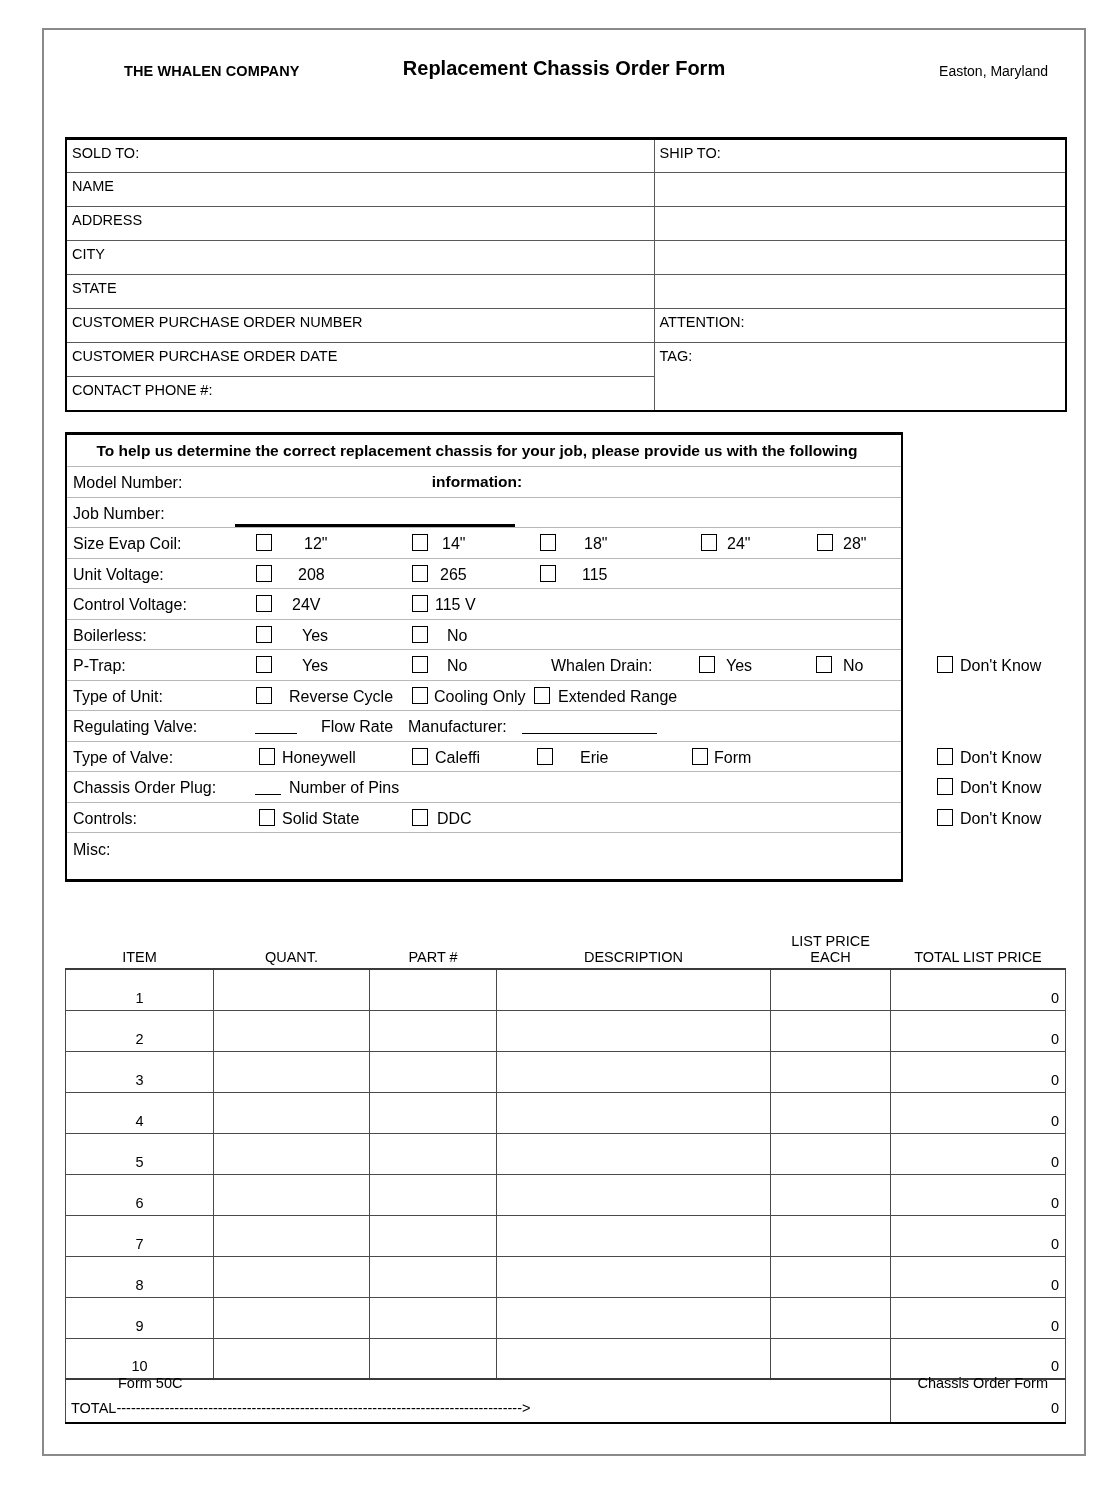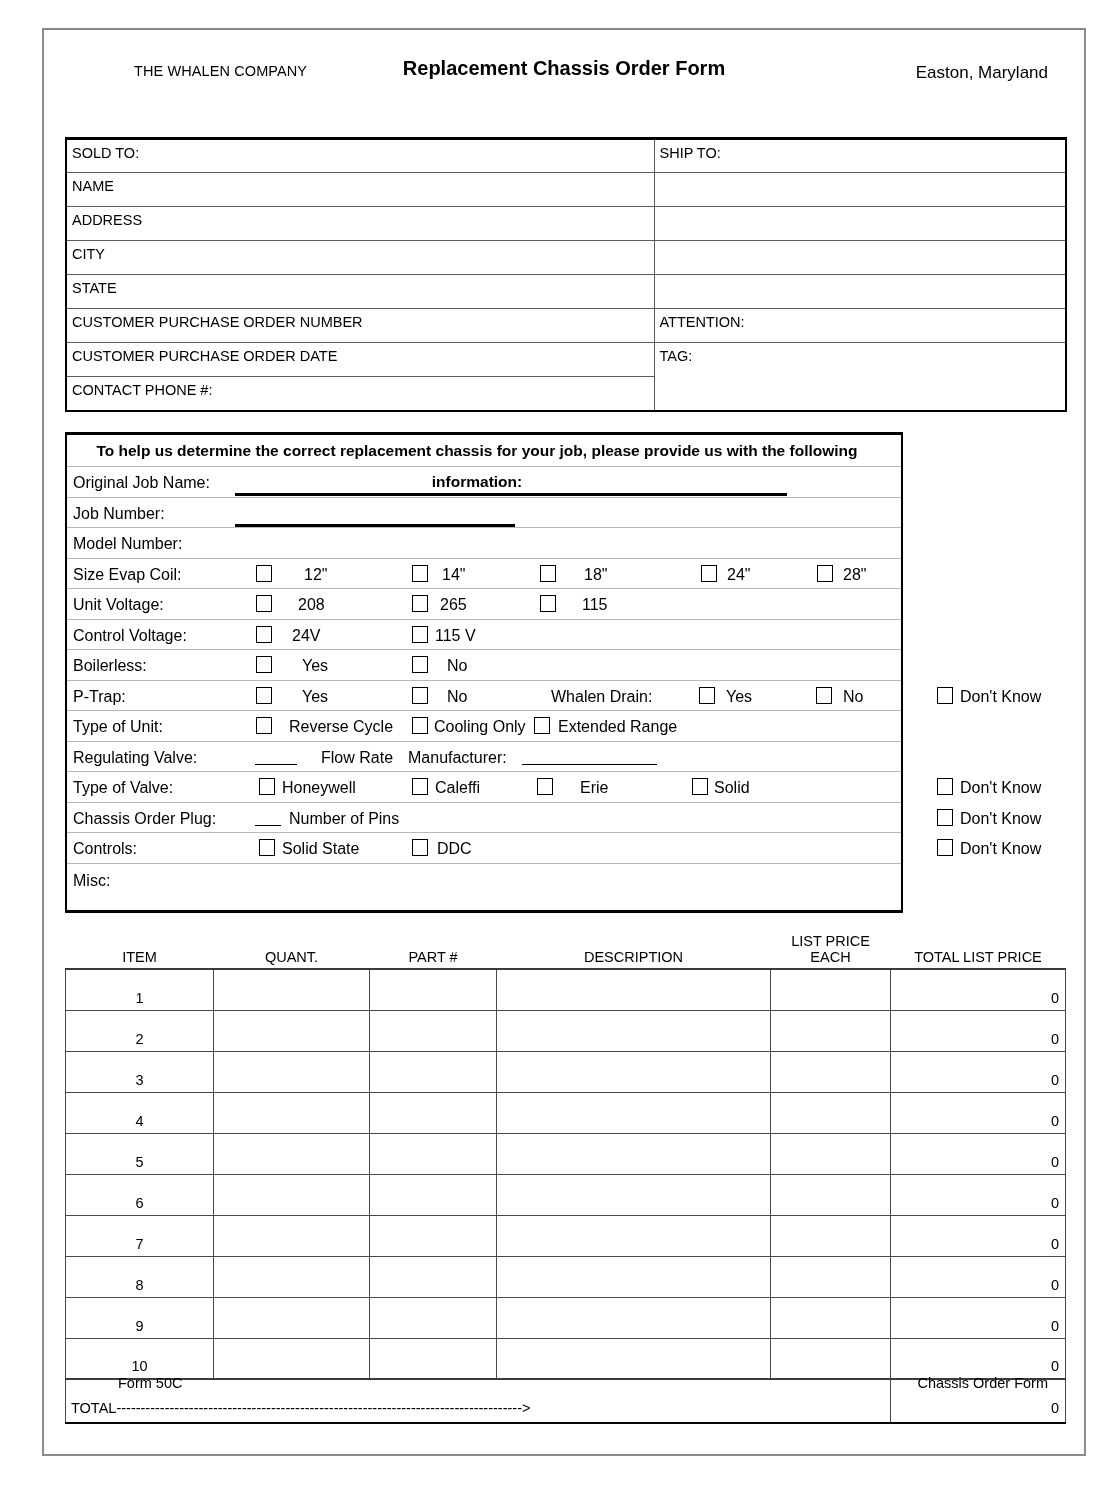--- a/index.html
+++ b/index.html
@@ -20,31 +20,31 @@
     border: 2px solid #8a8a8a;
     background: #ffffff;
   }
 
   
   #header {
     position: absolute;
     left: 0; top: 0; right: 0; height: 76px;
   }
   #company-name {
-    position: absolute; left: 90px; top: 33px;
-    font-size: 14.5px; letter-spacing: .1px;
+    position: absolute; left: 80px; top: 33px;
+    font-size: 14.5px; letter-spacing: .1px; font-weight: bold;
   }
   #form-title {
     position: absolute; left: 0; right: 0; top: 27px;
     text-align: center;
     font-size: 20px; font-weight: bold;
   }
   #location {
     position: absolute; right: 36px; top: 33px;
-    font-size: 17px;
+    font-size: 14px;
   }
 
   
   .grid {
     position: absolute;
     border-collapse: collapse;
     table-layout: fixed;
     font-size: 14.5px;
   }
   .grid td { vertical-align: top; padding: 0; }
@@ -227,32 +227,28 @@
       <tr>
         <td class="nb"><span>CONTACT PHONE #:</span></td>
       </tr>
     </tbody>
   </table>
 
   <div id="spec-block">
 
     <div class="spec-banner">To help us determine the correct replacement chassis for your job, please provide us with the following information:</div>
 
-    <div class="spec-row">
-      <span class="rowlabel">Original Job Name:</span>
-      <span class="ruleline" style="left:168px; top:26px; width:552px;"></span>
+
+    <div class="spec-row">
+      <span class="rowlabel">Model Number:</span>
     </div>
 
     <div class="spec-row">
       <span class="rowlabel">Job Number:</span>
       <span class="ruleline" style="left:168px; top:26px; width:280px;"></span>
-    </div>
-
-    <div class="spec-row">
-      <span class="rowlabel">Model Number:</span>
     </div>
 
     <div class="spec-row">
       <span class="rowlabel">Size Evap Coil:</span>
       <span class="cb" style="left:189px;"></span>
       <span class="cbl" style="left:237px;">12"</span>
       <span class="cb" style="left:345px;"></span>
       <span class="cbl" style="left:375px;">14"</span>
       <span class="cb" style="left:473px;"></span>
       <span class="cbl" style="left:517px;">18"</span>
@@ -323,21 +319,21 @@
 
     <div class="spec-row">
       <span class="rowlabel">Type of Valve:</span>
       <span class="cb" style="left:192px;"></span>
       <span class="cbl" style="left:215px;">Honeywell</span>
       <span class="cb" style="left:345px;"></span>
       <span class="cbl" style="left:368px;">Caleffi</span>
       <span class="cb" style="left:470px;"></span>
       <span class="cbl" style="left:513px;">Erie</span>
       <span class="cb" style="left:625px;"></span>
-      <span class="cbl" style="left:647px;">Solid</span>
+      <span class="cbl" style="left:647px;">Form</span>
       <span class="cb" style="left:870px;"></span>
       <span class="cbl" style="left:893px;">Don't Know</span>
     </div>
 
     <div class="spec-row">
       <span class="rowlabel">Chassis Order Plug:</span>
       <span class="blank" style="left:188px; width:26px;"></span>
       <span class="inlinelabel" style="left:222px;">Number of Pins</span>
       <span class="cb" style="left:870px;"></span>
       <span class="cbl" style="left:893px;">Don't Know</span>

